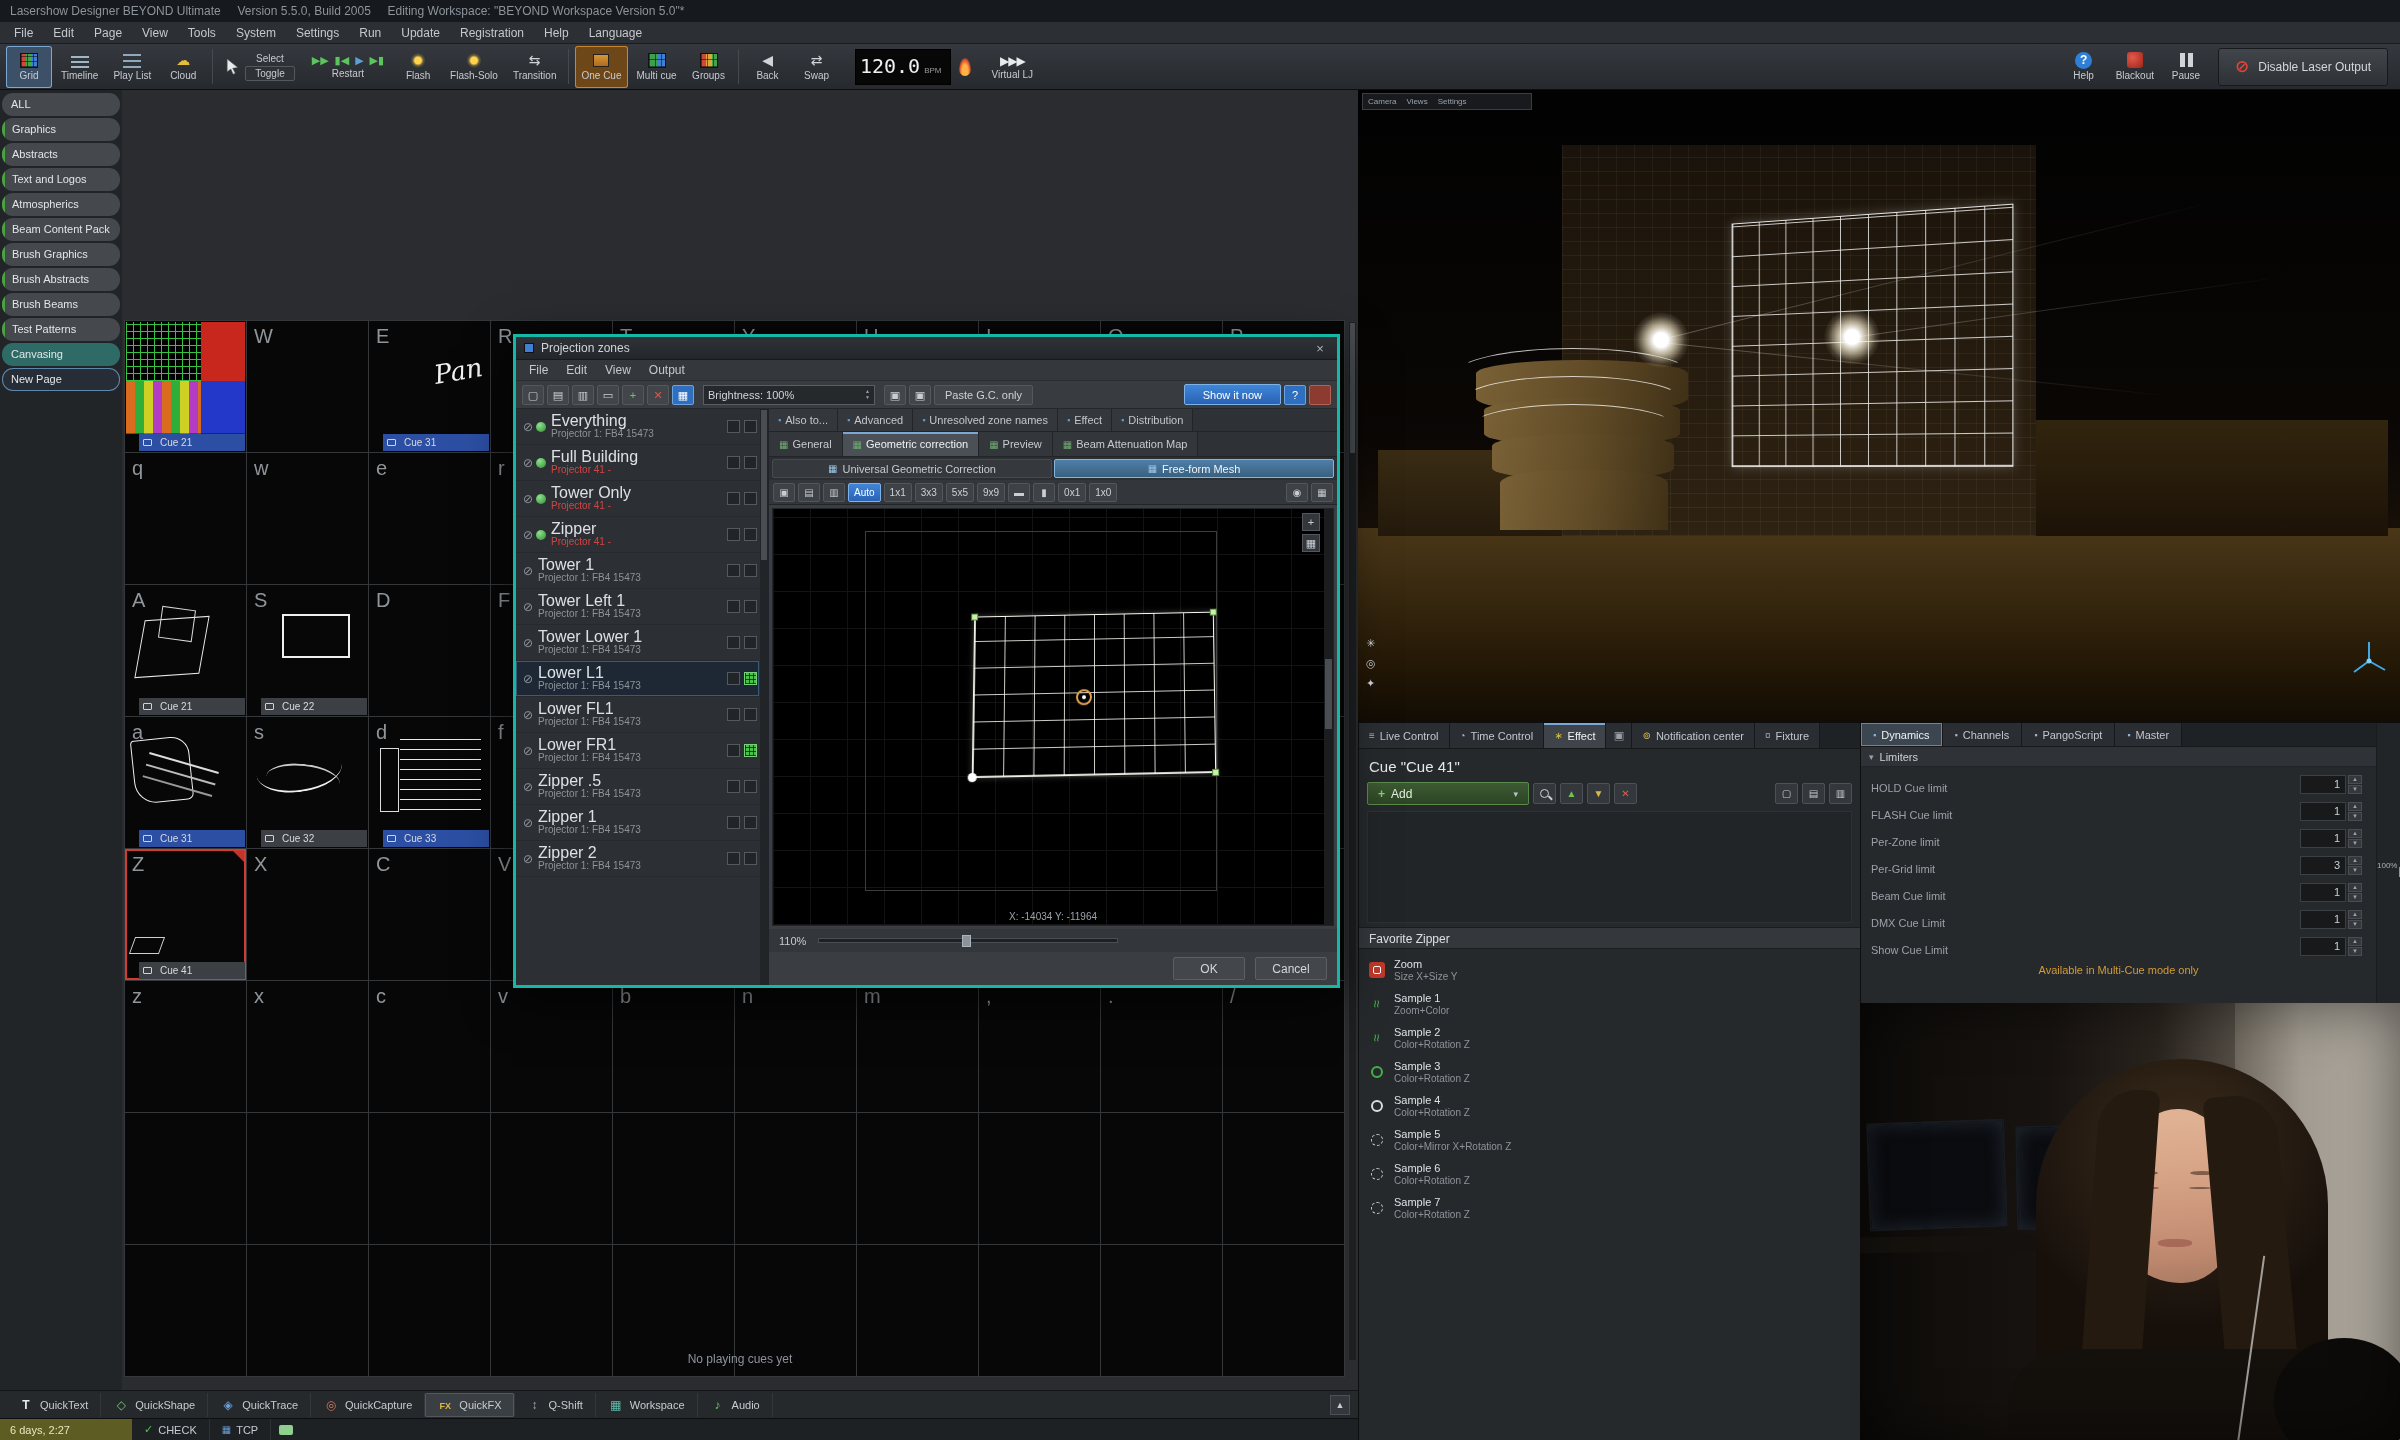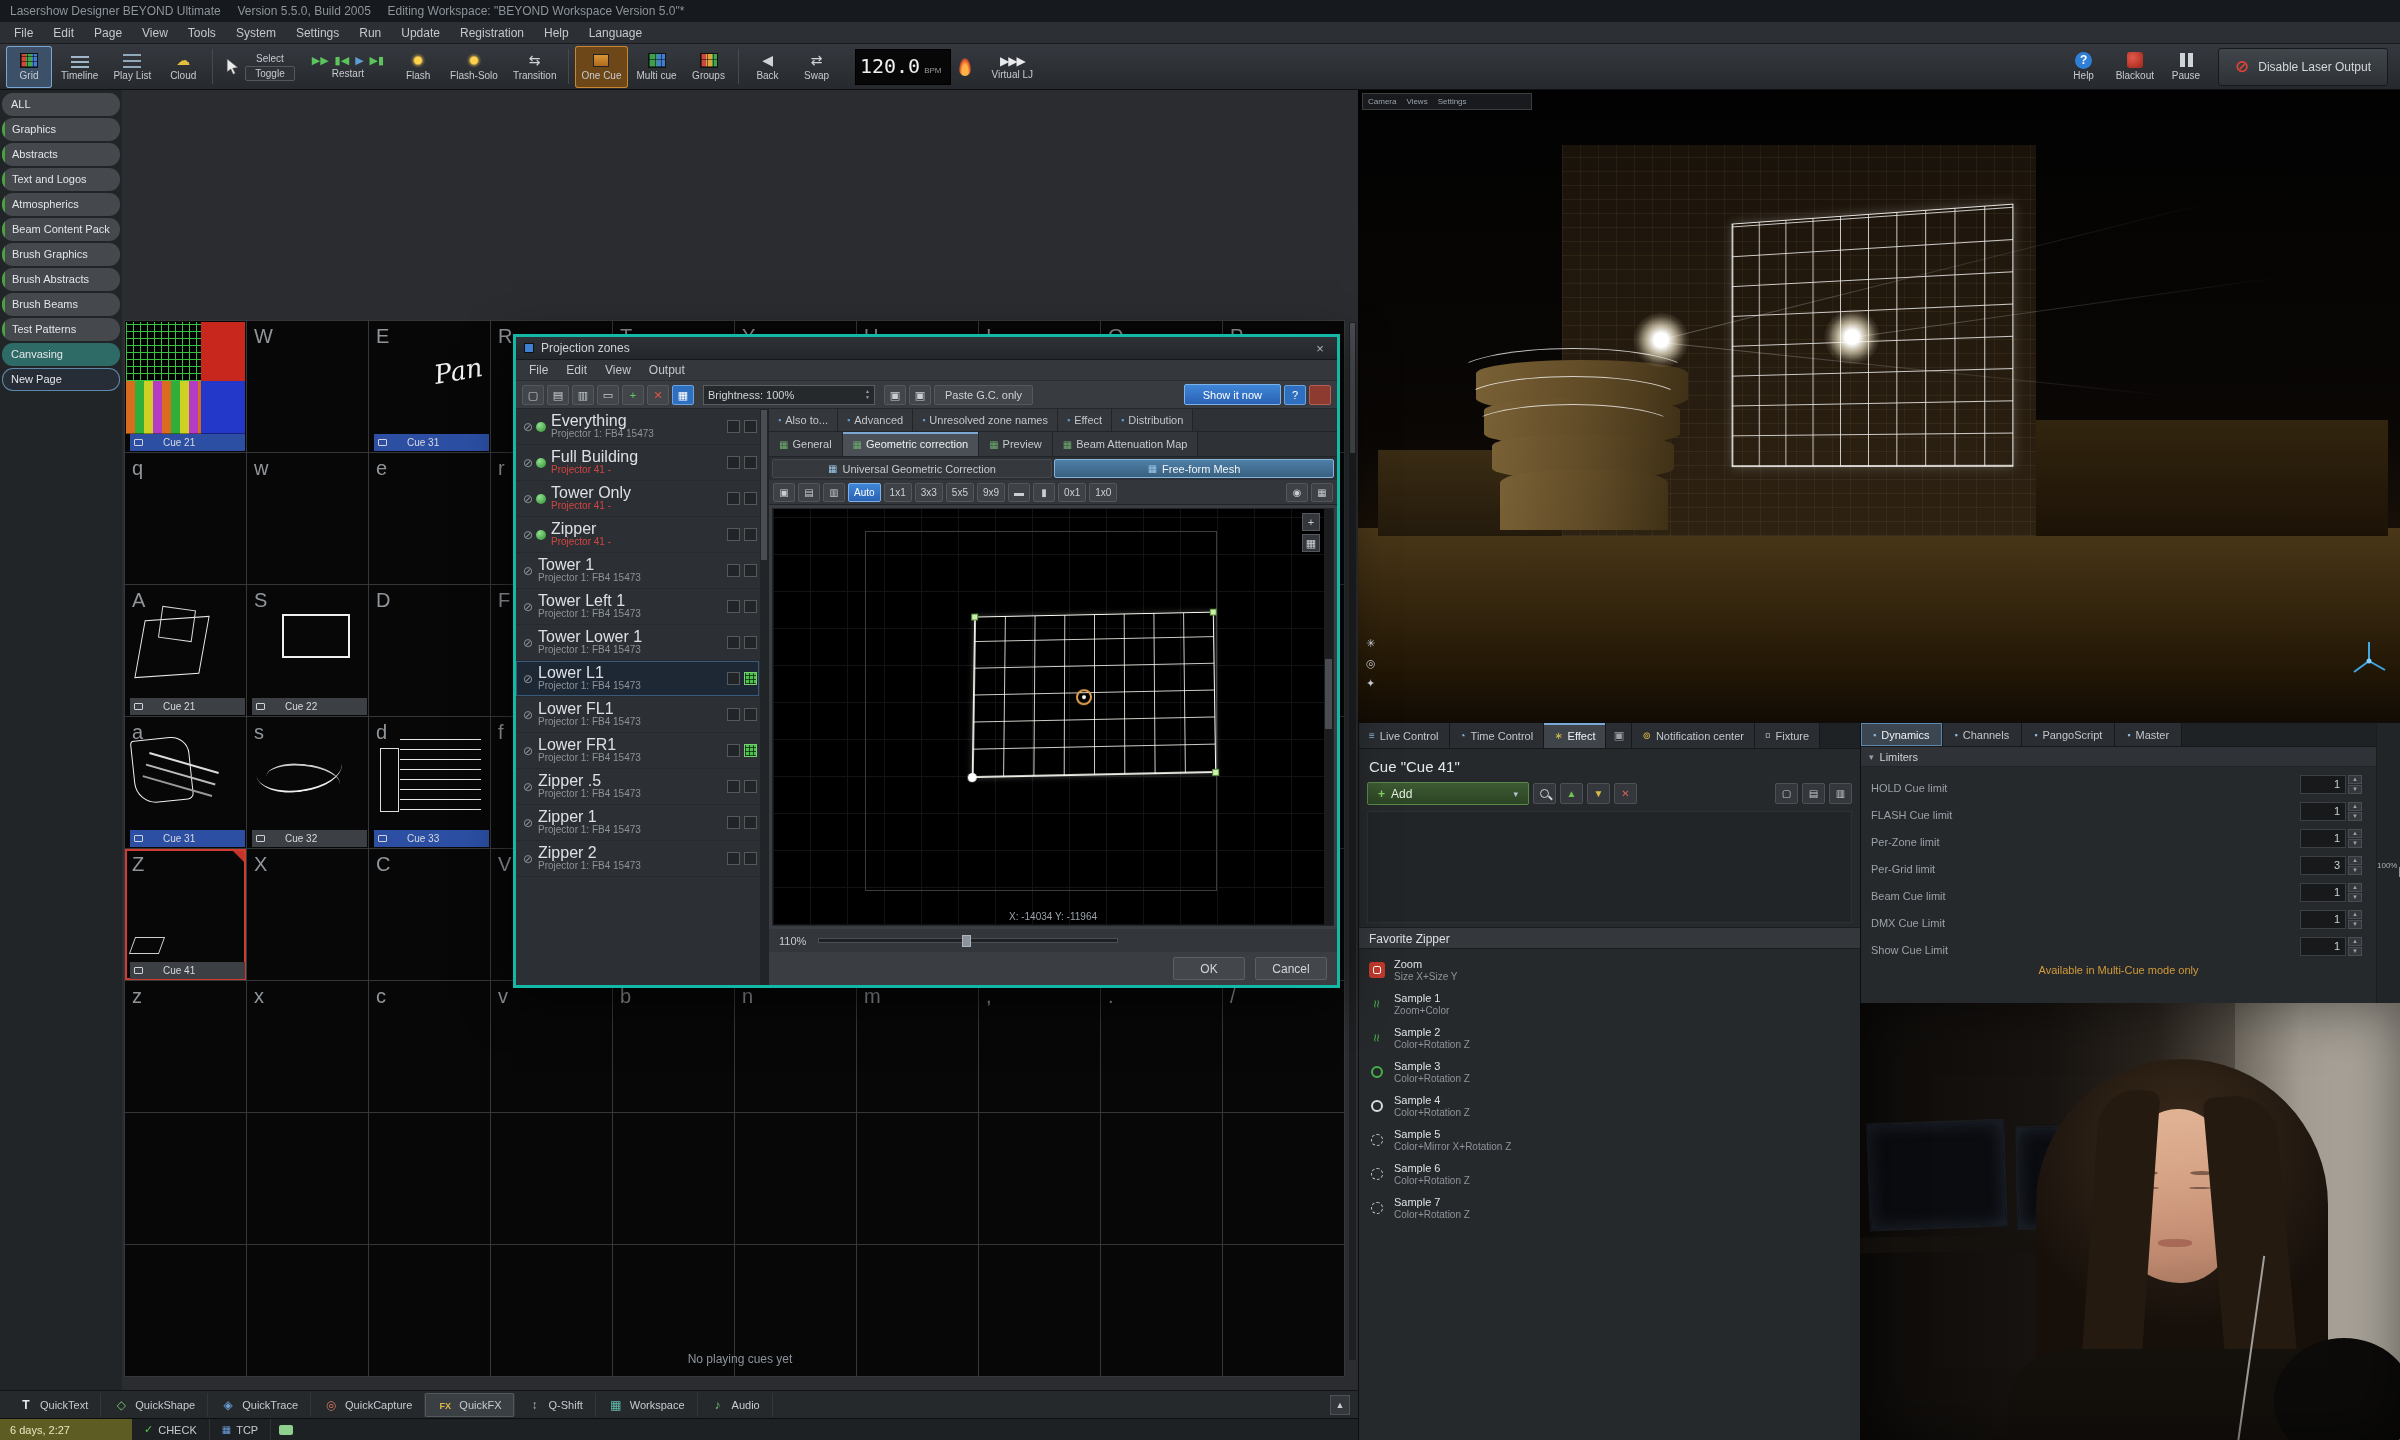--- a/index.html
+++ b/index.html
@@ -57,21 +57,21 @@
 
 
 .main{position:absolute;left:122px;top:90px;width:1236px;height:1300px;background:#2a2c2f;overflow:hidden;}
 .cue-grid{position:absolute;left:3px;top:231px;}
 .cue-row{display:flex;}
 .cell{position:relative;width:123px;height:133px;background:#070708;border:1px solid #35383b;margin:-1px 0 0 -1px;}
 .cell .key{position:absolute;left:7px;top:4px;font-size:20px;color:#90959a;z-index:3;}
 .cell .thumb{display:none;}
 .cell.has-cue .thumb{display:block;position:absolute;left:1px;right:1px;top:1px;bottom:18px;overflow:hidden;z-index:1;}
 .cell .cue-label{display:none;}
-.cell.has-cue .cue-label{display:flex;align-items:center;gap:20px;position:absolute;left:5px;right:1px;bottom:1px;height:17px;background:#3c3f43;font-size:10px;color:#d8dbde;padding-left:4px;z-index:2;}
+.cell.has-cue .cue-label{display:flex;align-items:center;gap:8px;position:absolute;left:14px;right:1px;bottom:1px;height:17px;background:#3c3f43;font-size:10px;color:#d8dbde;padding-left:4px;z-index:2;}
 .cell.bar-blue .cue-label{background:#2c4fa3;}
 .proj-ico{width:9px;height:7px;border:1px solid #d0d4d8;border-radius:1px;flex:none;}
 .cell.selected{box-shadow:inset 0 0 0 2px #d23b2f;z-index:2;}
 .cell.selected::after{content:"";position:absolute;right:2px;top:2px;border-left:11px solid transparent;border-top:11px solid #c4342a;z-index:4;}
 .thumb .thumb-text{position:absolute;right:6px;top:32%;color:#f2f2f2;font-family:"DejaVu Serif",serif;font-style:italic;font-size:26px;transform:rotate(-10deg);line-height:1;}
 .t-testpattern{background:
  repeating-linear-gradient(0deg,#35c240 0 1px,transparent 1px 7px) 0 0/63% 53% no-repeat,
  repeating-linear-gradient(90deg,#35c240 0 1px,transparent 1px 7px) 0 0/63% 53% no-repeat,
  linear-gradient(#c8271d,#c8271d) 100% 0/37% 53% no-repeat,
  repeating-linear-gradient(90deg,#d96c1e 0 9px,#2fae3a 9px 18px,#cfd024 18px 27px,#b43bc4 27px 36px) 0 100%/63% 47% no-repeat,

